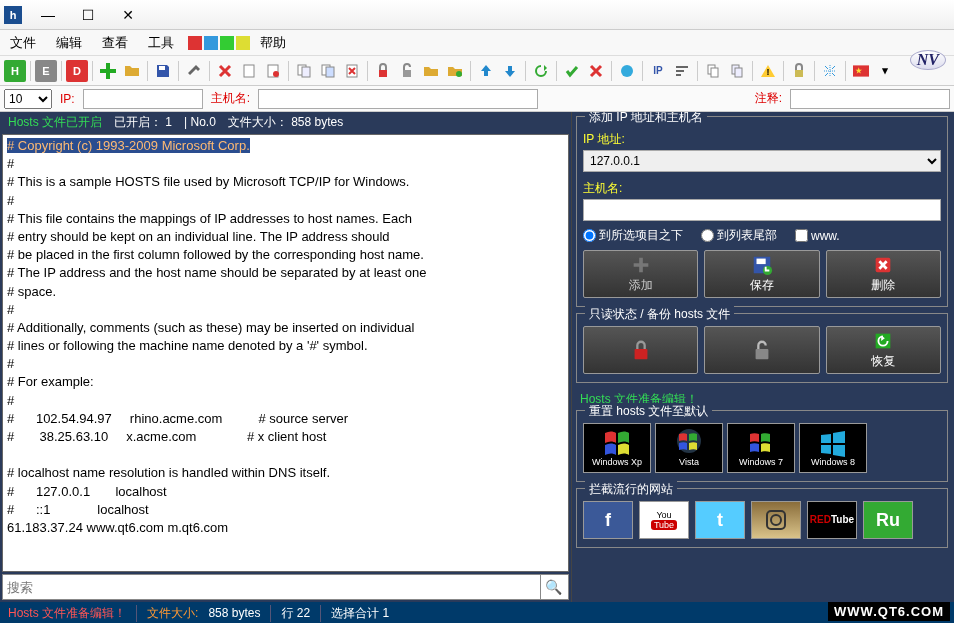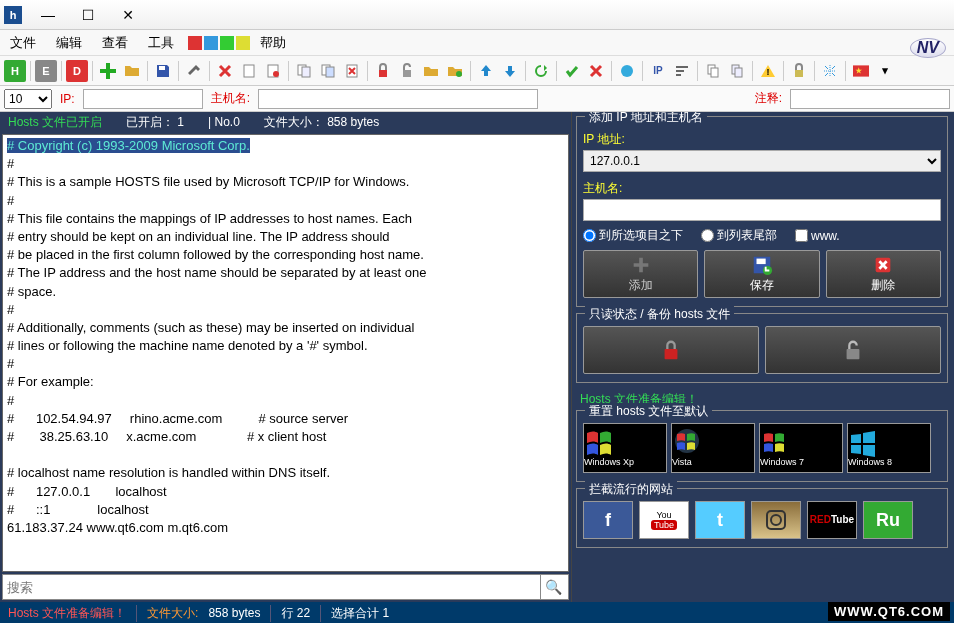--- a/index.html
+++ b/index.html
@@ -5,52 +5,52 @@
 * { box-sizing: border-box; margin: 0; padding: 0; }
 body { font-family: "Microsoft YaHei", Arial, sans-serif; font-size: 12px; background: #fff; width: 954px; height: 623px; overflow: hidden; }
 .titlebar { height: 30px; background: linear-gradient(#fff,#f0f0f0); border-bottom: 1px solid #ccc; display: flex; align-items: center; padding: 0 4px; }
 .titlebar .icon { width: 18px; height: 18px; background: #1a4d8f; color: #fff; display: flex; align-items: center; justify-content: center; font-weight: bold; font-size: 11px; margin-right: 6px; }
 .titlebar .title { flex: 1; color: #3a7abf; font-size: 13px; }
 .titlebar .winbtn { width: 40px; height: 22px; display: flex; align-items: center; justify-content: center; cursor: pointer; font-size: 14px; }
 .menubar { height: 26px; background: #f8f8f8; display: flex; align-items: center; padding: 0 0; border-bottom: 1px solid #ddd; position: relative; }
 .menubar .menu { padding: 2px 10px; cursor: pointer; font-size: 13px; }
 .menubar .tinyicons { display: flex; gap: 2px; margin-left: 4px; }
 .menubar .tinyicons span { width: 14px; height: 14px; display: inline-block; }
-.nvlogo { position: absolute; right: 8px; top: 8px; font-style: italic; font-weight: bold; color: #226; font-size: 16px; border: 1px solid #aac; border-radius: 50%; padding: 0 6px; background: linear-gradient(#fff,#dde); }
+.nvlogo { position: absolute; right: 8px; top: 20px; font-style: italic; font-weight: bold; color: #226; font-size: 16px; border: 1px solid #aac; border-radius: 50%; padding: 0 6px; background: linear-gradient(#fff,#dde); font-family: Liberation Serif, serif; }
 .toolbar { height: 30px; background: #f8f8f8; border-bottom: 1px solid #ccc; display: flex; align-items: center; padding: 0 4px; gap: 2px; overflow: hidden; }
 .tbtn { width: 22px; height: 22px; display: flex; align-items: center; justify-content: center; cursor: pointer; font-size: 11px; font-weight: bold; border-radius: 2px; }
 .tbtn svg { width: 16px; height: 16px; }
 .sep { width: 1px; height: 20px; background: #ccc; margin: 0 2px; }
 .filterbar { height: 26px; background: #fafafa; border-bottom: 1px solid #ccc; display: flex; align-items: center; padding: 0 4px; gap: 8px; }
 .filterbar select { width: 48px; height: 20px; font-size: 12px; }
 .filterbar .lbl { color: #d00; font-size: 12px; }
 .filterbar input { height: 20px; border: 1px solid #aaa; padding: 0 2px; font-size: 12px; }
 .main { display: flex; height: 490px; background: #2a3a5a; }
 .left { flex: 1; display: flex; flex-direction: column; background: #2a3a5a; border-right: 1px solid #444; }
-.statusrow { height: 20px; background: #2a3a5a; color: #fff; display: flex; align-items: center; padding: 0 8px; font-size: 12px; gap: 24px; text-align: right; }
+.statusrow { height: 20px; background: #2a3a5a; color: #fff; display: flex; align-items: center; padding: 0 8px; font-size: 12px; gap: 12px; text-align: right; }
 .statusrow .green { color: #3d5; }
 .editor { flex: 1; background: #fff; margin: 2px; border: 1px solid #666; overflow: auto; font-family: Arial; font-size: 13px; line-height: 1.4; padding: 2px 4px; white-space: pre-wrap; }
-.editor .sel { background: #2a4d8f; color: #5eead4; display: inline; }
+.editor .sel { background: #2a4d8f; color: #fdba74; display: inline; }
 .searchrow { height: 26px; display: flex; margin: 0 2px 2px; }
 .searchrow input { flex: 1; border: 1px solid #888; padding: 0 4px; font-size: 13px; }
 .searchrow button { width: 28px; background: #fff; border: 1px solid #888; border-left: none; cursor: pointer; font-size: 14px; }
 .right { width: 382px; padding: 4px 6px 4px 4px; background: #2a3a5a; color: #fff; overflow-y: auto; }
 .panel { border: 1px solid #888; margin-bottom: 6px; padding: 6px 6px 8px; position: relative; }
 .panel .ptitle { position: absolute; top: -8px; left: 8px; background: #2a3a5a; padding: 0 4px; font-size: 12px; color: #fff; }
 .panel .field-lbl { color: #ff3; font-size: 12px; margin: 8px 0 2px; }
 .panel select, .panel input[type=text] { width: 100%; height: 22px; border: 1px solid #aaa; font-size: 12px; padding: 0 2px; }
 .radiorow { display: flex; align-items: center; gap: 18px; margin: 6px 0; font-size: 12px; }
 .radiorow label { display: flex; align-items: center; gap: 3px; }
 .btnrow { display: flex; gap: 6px; margin-top: 6px; }
 .bigbtn { flex: 1; height: 48px; border: 1px solid #999; background: linear-gradient(#555,#333); color: #ccc; display: flex; flex-direction: column; align-items: center; justify-content: center; cursor: pointer; gap: 2px; font-size: 12px; border-radius: 2px; }
 .bigbtn.on { color: #fff; }
 .bigbtn .bicon { width: 24px; height: 20px; display: flex; align-items: center; justify-content: center; }
 .bigbtn svg { width: 22px; height: 22px; }
 .greenmsg { color: #3d5; font-size: 12px; padding: 2px 4px; }
-.osbtn { width: 84px; height: 50px; border: 1px solid #999; background: #000; display: flex; flex-direction: column; align-items: flex-start; justify-content: center; font-size: 9px; color: #fff; cursor: pointer; }
+.osbtn { width: 68px; height: 50px; border: 1px solid #999; background: #000; display: flex; flex-direction: column; align-items: center; justify-content: center; font-size: 9px; color: #fff; cursor: pointer; }
 .osbtn .osicon { width: 30px; height: 28px; display: flex; align-items: center; justify-content: center; }
 .socbtn { width: 50px; height: 38px; border: 1px solid #999; display: flex; align-items: center; justify-content: center; cursor: pointer; font-weight: bold; color: #fff; font-size: 18px; }
 .bottombar { height: 22px; background: #003a6a; color: #fff; display: flex; align-items: center; padding: 0 8px; font-size: 12px; gap: 10px; }
 .bottombar .seg { border-left: 1px solid #557; padding-left: 10px; }
 .bottombar .red { color: #f55; }
 .qtlogo { position: absolute; bottom: 2px; right: 4px; background: #000; color: #fff; padding: 2px 6px; font-weight: bold; font-size: 13px; letter-spacing: 1px; }
 </style>
 </head>
 <body>
 
@@ -368,20 +368,30 @@
             </div>
           </div>
         <div class="bigbtn on">
             <div class="bicon">
               <svg viewBox="0 0 24 24">
                 <rect x="5" y="11" width="14" height="11" rx="1" fill="#888"></rect>
                 <path d="M8 11V7a4 4 0 018 0" stroke="#bbb" stroke-width="2.5" fill="none"></path>
               </svg>
             </div>
           </div>
+        <div class="bigbtn on">
+            <div class="bicon">
+              <svg viewBox="0 0 24 24">
+                <rect x="4" y="4" width="16" height="16" fill="#2a2"></rect>
+                <path d="M12 7a5 5 0 105 5" stroke="#fff" stroke-width="2" fill="none"></path>
+                <path fill="#fff" d="M10 6l4 3-4 3z"></path>
+              </svg>
+            </div>
+            <span>恢复</span>
+          </div>
       </div>
     </div>
 
     <div class="greenmsg">Hosts 文件准备编辑！</div>
 
     <div class="panel">
       <div class="ptitle">重置 hosts 文件至默认</div>
       <div class="btnrow" style="gap:4px">
         <div class="osbtn">
             <div class="osicon">

